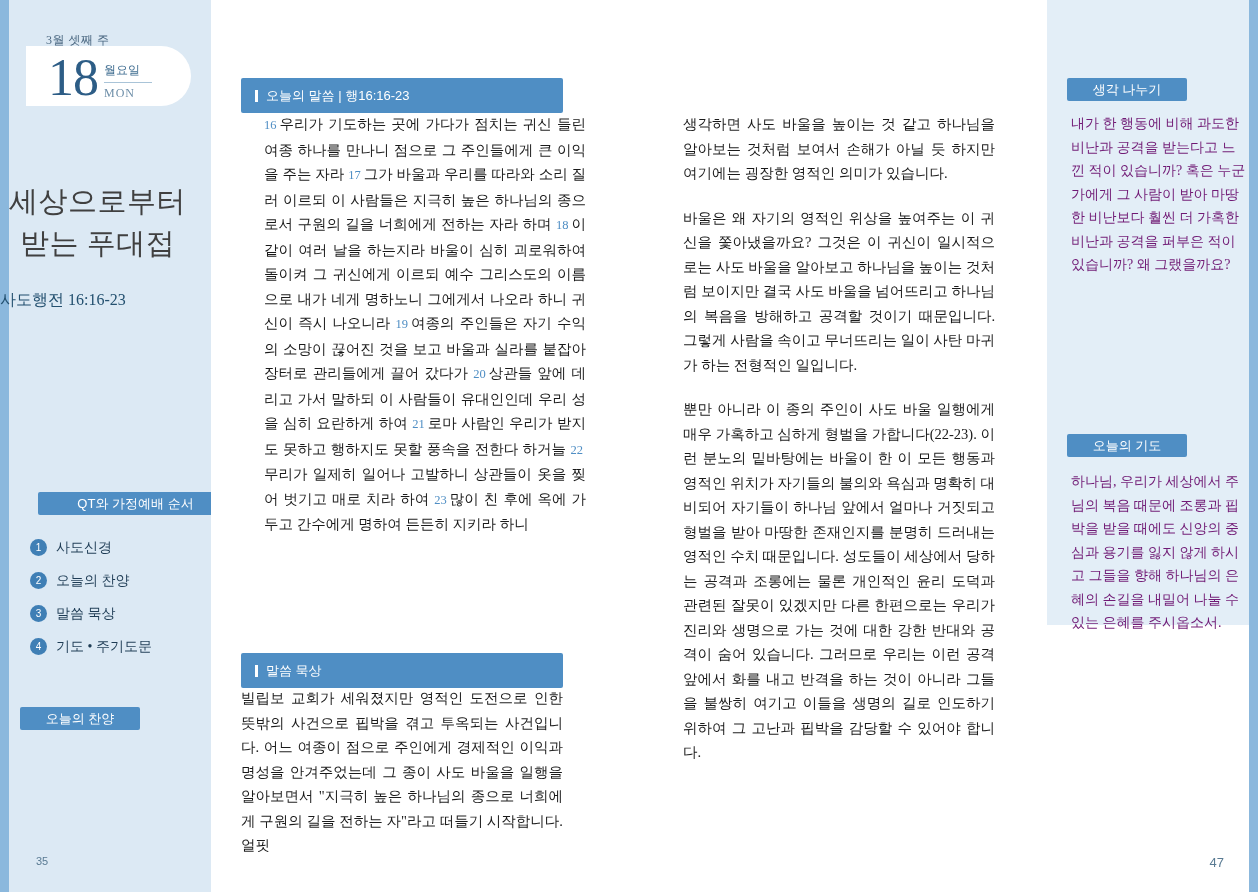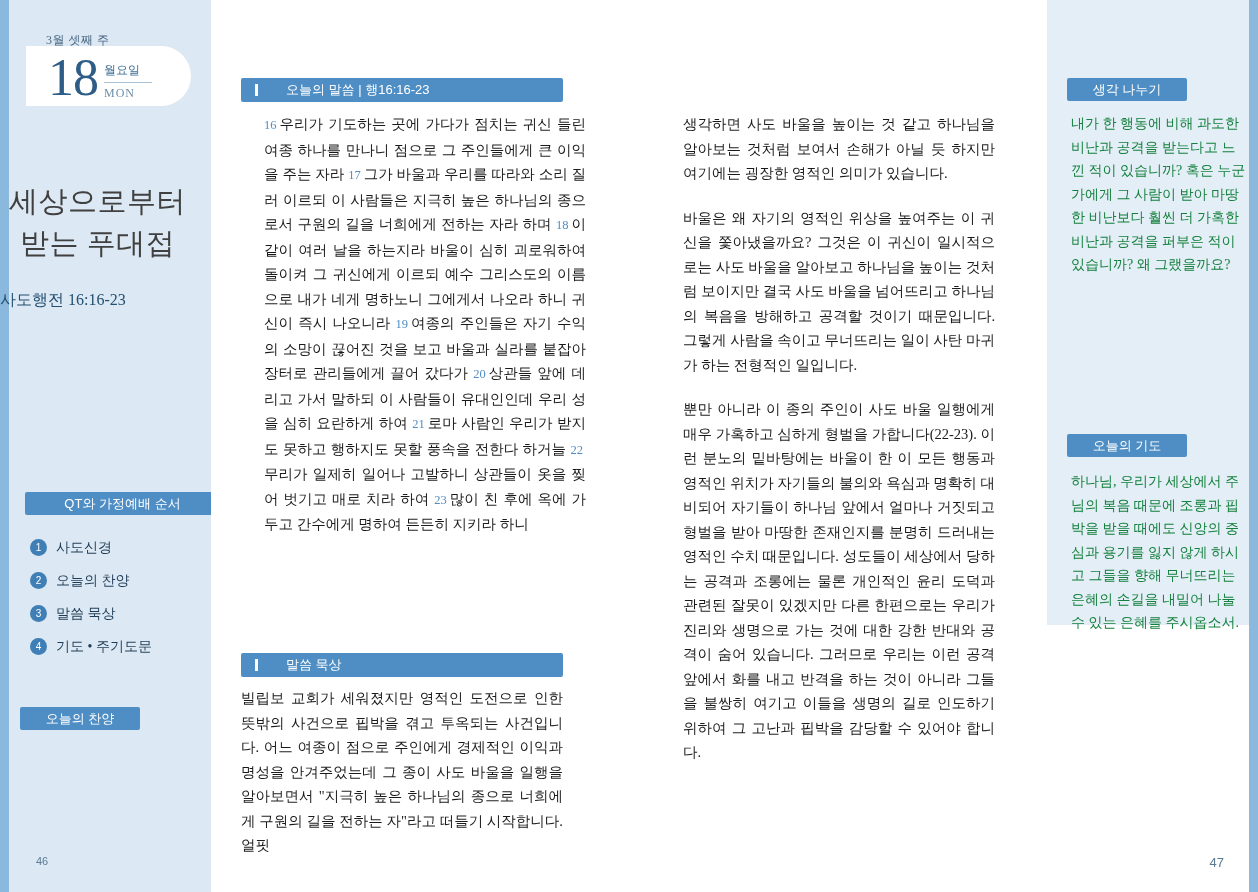--- a/index.html
+++ b/index.html
@@ -58,21 +58,21 @@
     text-align:center;
     font-size:29px; line-height:42px; color:#404040;
     letter-spacing:0.5px;
   }
   .title-ref {
     position:absolute; left:0; top:290px; width:211px;
     font-size:16px; color:#23506f;
   }
 
   .sb-head {
-    position:absolute; left:25px; width:195px; height:23px;
+    position:absolute; left:38px; width:195px; height:23px;
     background:#4f8ec4; color:#ffffff;
     font-size:13px; font-family:"Liberation Sans", sans-serif;
     display:flex; align-items:center; justify-content:center;
     border-radius:2px;
   }
   .sb-head.order { top:492px; }
   .sb-head.praise { top:707px; left:20px; width:120px; justify-content:center; }
 
   .order-list { position:absolute; left:30px; top:535px; }
   .order-item { display:flex; align-items:center; height:25px; margin-bottom:8px; }
@@ -93,25 +93,24 @@
     position:absolute; left:36px; top:855px;
     font-size:11px; color:#5a7b93; font-family:"Liberation Sans", sans-serif;
   }
 
   
   .center-col {
     flex:1 1 auto; position:relative; background:#ffffff;
   }
   .band {
     position:absolute;
-    height:24px; background:#4f8ec4; color:#fff;
+    height:35px; background:#4f8ec4; color:#fff;
     font-family:"Liberation Sans", sans-serif; font-size:13px;
     display:flex; align-items:center; padding-left:14px;
     border-radius:2px;
-    gap:20px;
   }
   .band .bar {
     width:3px; height:12px; background:#ffffff; margin-right:8px;
     display:inline-block;
   }
   #band-scripture { left:30px; top:78px; width:322px; }
   #band-meditation { left:30px; top:653px; width:322px; }
 
   .col-text {
     position:absolute;
@@ -138,21 +137,21 @@
     position:absolute; left:20px; height:23px;
     background:#4f8ec4; color:#fff;
     font-family:"Liberation Sans", sans-serif; font-size:13px;
     display:flex; align-items:center; justify-content:center;
     border-radius:2px;
   }
   #rb-head-share { top:78px; width:120px; }
   #rb-head-prayer { top:434px; width:120px; }
   .rb-body {
     position:absolute; left:24px; width:178px;
-    font-size:14px; line-height:23.5px; color:#15803d;
+    font-size:14px; line-height:23.5px; color:#701a75;
   }
   #rb-body-share { top:112px; }
   #rb-body-prayer { top:470px; }
   .page-num-right {
     position:absolute; right:34px; top:855px;
     font-size:13px; color:#5a7b93; font-family:"Liberation Sans", sans-serif;
   }
 </style>
 </head>
 <body>
@@ -193,21 +192,21 @@
         <span class="order-label">말씀 묵상</span>
       </div>
       <div class="order-item">
         <span class="order-num">4</span>
         <span class="order-label">기도 • 주기도문</span>
       </div>
     </div>
 
     <div class="sb-head praise">오늘의 찬양</div>
 
-    <div class="page-num-left">46</div>
+    <div class="page-num-left">35</div>
   </div>
 
   <div class="center-col">
 
     <div class="band" id="band-scripture">
       <span class="bar"></span>
       <span>오늘의 말씀 | 행16:16-23</span>
     </div>
     <div class="col-text" id="scripture-text"><span><span class="vn">16</span><span>우리가 기도하는 곳에 가다가 점치는 귀신 들린 여종 하나를 만나니 점으로 그 주인들에게 큰 이익을 주는 자라</span> </span><span><span class="vn">17</span><span>그가 바울과 우리를 따라와 소리 질러 이르되 이 사람들은 지극히 높은 하나님의 종으로서 구원의 길을 너희에게 전하는 자라 하며</span> </span><span><span class="vn">18</span><span>이같이 여러 날을 하는지라 바울이 심히 괴로워하여 돌이켜 그 귀신에게 이르되 예수 그리스도의 이름으로 내가 네게 명하노니 그에게서 나오라 하니 귀신이 즉시 나오니라</span> </span><span><span class="vn">19</span><span>여종의 주인들은 자기 수익의 소망이 끊어진 것을 보고 바울과 실라를 붙잡아 장터로 관리들에게 끌어 갔다가</span> </span><span><span class="vn">20</span><span>상관들 앞에 데리고 가서 말하되 이 사람들이 유대인인데 우리 성을 심히 요란하게 하여</span> </span><span><span class="vn">21</span><span>로마 사람인 우리가 받지도 못하고 행하지도 못할 풍속을 전한다 하거늘</span> </span><span><span class="vn">22</span><span>무리가 일제히 일어나 고발하니 상관들이 옷을 찢어 벗기고 매로 치라 하여</span> </span><span><span class="vn">23</span><span>많이 친 후에 옥에 가두고 간수에게 명하여 든든히 지키라 하니</span> </span></div>
 
@@ -226,18 +225,18 @@
       </div>
   </div>
 
   <div class="right-col">
     <div class="right-stripe"></div>
 
     <div class="rb-head" id="rb-head-share">생각 나누기</div>
     <div class="rb-body" id="rb-body-share">내가 한 행동에 비해 과도한 비난과 공격을 받는다고 느낀 적이 있습니까? 혹은 누군가에게 그 사람이 받아 마땅한 비난보다 훨씬 더 가혹한 비난과 공격을 퍼부은 적이 있습니까? 왜 그랬을까요?</div>
 
     <div class="rb-head" id="rb-head-prayer">오늘의 기도</div>
-    <div class="rb-body" id="rb-body-prayer">하나님, 우리가 세상에서 주님의 복음 때문에 조롱과 핍박을 받을 때에도 신앙의 중심과 용기를 잃지 않게 하시고 그들을 향해 무너뜨리는 은혜의 손길을 내밀어 나눌 수 있는 은혜를 주시옵소서.</div>
+    <div class="rb-body" id="rb-body-prayer">하나님, 우리가 세상에서 주님의 복음 때문에 조롱과 핍박을 받을 때에도 신앙의 중심과 용기를 잃지 않게 하시고 그들을 향해 하나님의 은혜의 손길을 내밀어 나눌 수 있는 은혜를 주시옵소서.</div>
 
     <div class="page-num-right">47</div>
   </div>
 
 </div>
 
 </body></html>

